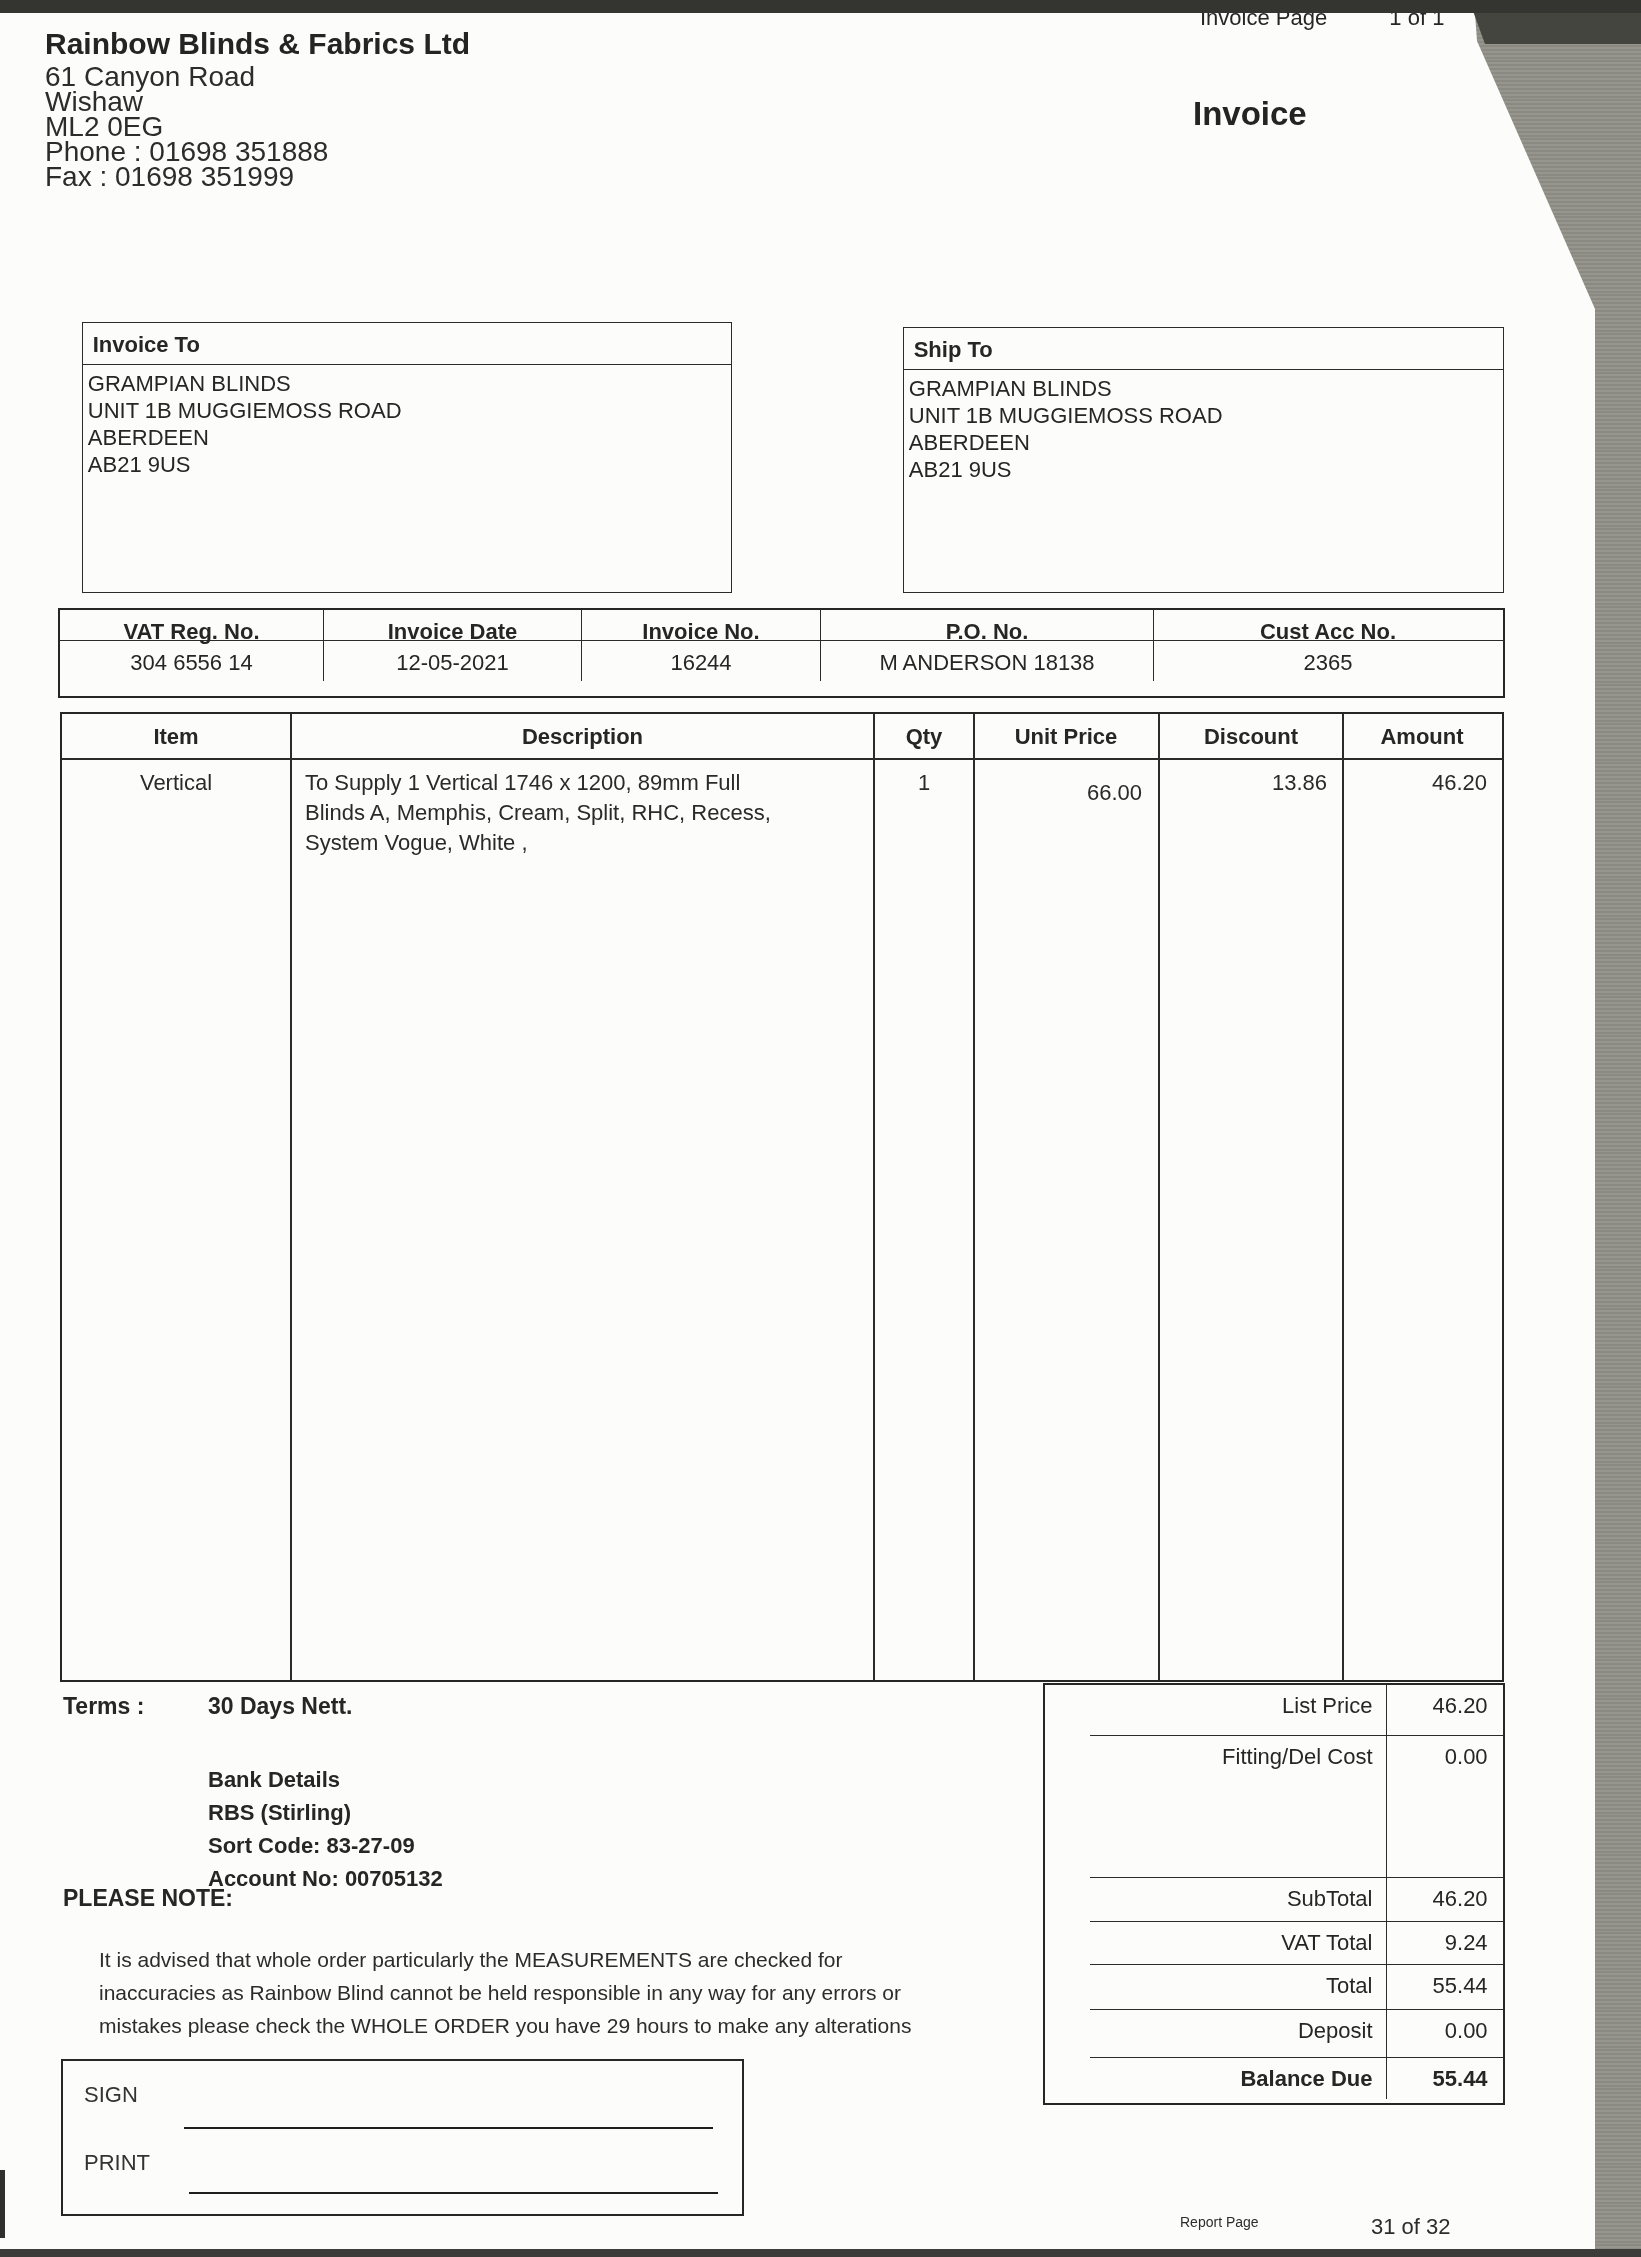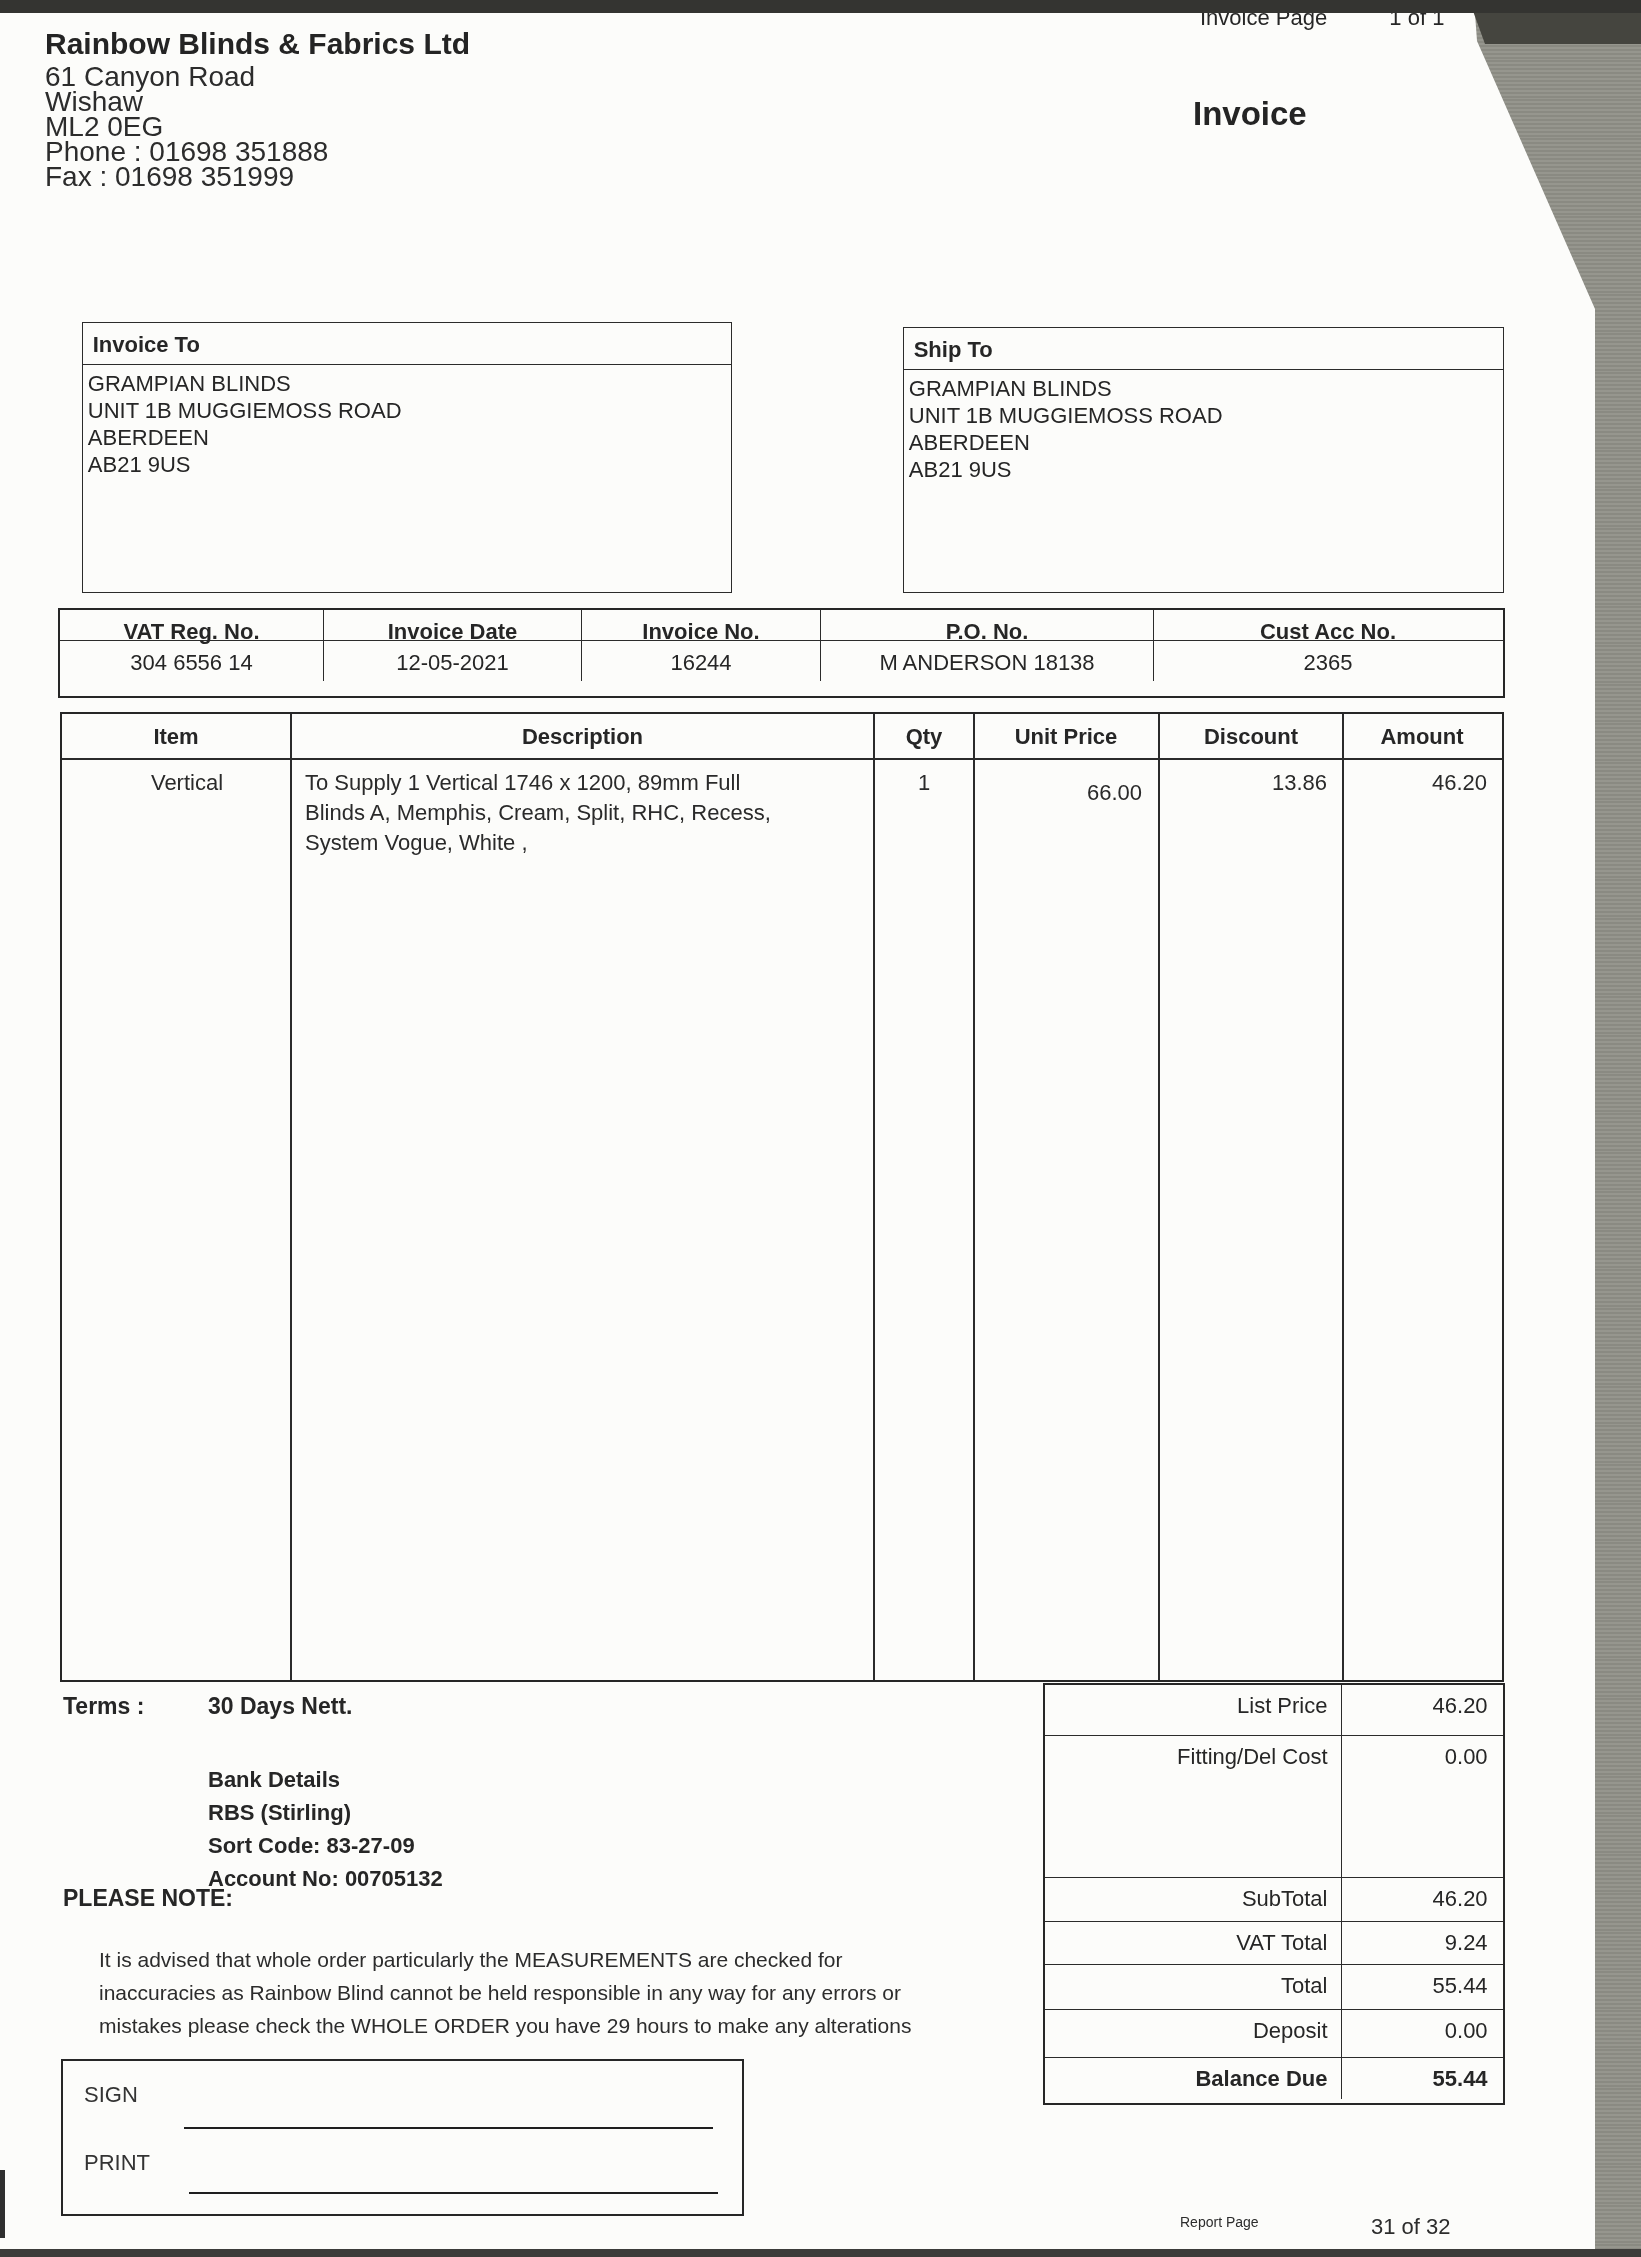--- a/index.html
+++ b/index.html
@@ -42,35 +42,35 @@
   .ic0{width:263px;}.ic1{width:258px;}.ic2{width:239px;}.ic3{width:333px;}.ic4{width:349px;}
   
   .items-table{left:60px;top:712px;width:1444px;height:970px;border:2.9px solid #262626;box-sizing:border-box;}
   .items-inner{position:relative;width:100%;height:100%;}
   .vline{position:absolute;top:0;bottom:0;width:1.9px;background:#2b2b2b;}
   .vl1{left:228px;}.vl2{left:811px;}.vl3{left:911px;}.vl4{left:1096px;}.vl5{left:1280px;}
   .items-hdr-border{position:absolute;left:0;right:0;top:44px;height:1.9px;background:#2b2b2b;}
   .ihc{position:absolute;top:9.7px;font-size:22px;font-weight:bold;text-align:center;color:#262626;}
   .ih0{left:0;width:228px;}.ih1{left:230px;width:581px;}.ih2{left:813px;width:98px;}
   .ih3{left:913px;width:182px;}.ih4{left:1098px;width:182px;}.ih5{left:1282px;width:156px;}
-  .cell-item{position:absolute;left:0;top:56px;width:228px;text-align:center;font-size:22px;padding-left:11px;}
+  .cell-item{position:absolute;left:0;top:56px;width:228px;text-align:center;font-size:22px;}
   .cell-desc{position:absolute;left:243px;top:54px;width:565px;font-size:22px;line-height:30px;}
   .cell-qty{position:absolute;left:813px;top:56px;width:98px;text-align:center;font-size:22px;}
   .cell-unit{position:absolute;left:913px;top:66px;width:167px;text-align:right;font-size:22px;}
   .cell-disc{position:absolute;left:1098px;top:56px;width:167px;text-align:right;font-size:22px;}
   .cell-amt{position:absolute;left:1282px;top:56px;width:143px;text-align:right;font-size:22px;}
   
   .terms-label{left:63px;top:1693px;font-size:23px;font-weight:bold;color:#262626;}
   .terms-value{left:208px;top:1693px;font-size:23px;font-weight:bold;color:#262626;}
   .bank-block{left:208px;top:1763px;font-size:22px;font-weight:bold;line-height:33px;color:#262626;}
   .note-title{left:63px;top:1885px;font-size:23px;font-weight:bold;color:#262626;}
   .note-block{left:63px;top:1943px;font-size:21px;line-height:33px;color:#2c2c2c;margin-left:36px;}
   
   .totals-box{left:1043px;top:1683px;width:462px;height:422px;border:2.9px solid #262626;box-sizing:border-box;z-index:2;background:#fcfcfa;}
-  .t-row{display:flex;box-sizing:border-box;align-items:flex-start;}
+  .t-row{display:flex;box-sizing:border-box;align-items:flex-start;margin-left:45px;}
   .t-row + .t-row{border-top:1.9px solid #2b2b2b;}
   .tr0{height:50px;}.tr1{height:142px;}.tr2{height:44px;}.tr3{height:43px;}
   .tr4{height:45px;}.tr5{height:48px;}.tr6{height:42px;}
   .t-label{width:296px;box-sizing:border-box;text-align:right;padding:7.7px 13.5px 0 0;font-size:22px;color:#262626;}
   .t-value{flex:1;box-sizing:border-box;border-left:1.9px solid #2b2b2b;align-self:stretch;
     text-align:right;padding:7.7px 15.4px 0 0;font-size:22px;color:#262626;}
   .t-bold .t-label,.t-bold .t-value{font-weight:bold;}
   
   .sign-box{left:61px;top:2059px;width:683px;height:157px;border:2.9px solid #262626;box-sizing:border-box;}
   .sign-label{position:absolute;left:21px;top:21px;font-size:22px;color:#333;}

